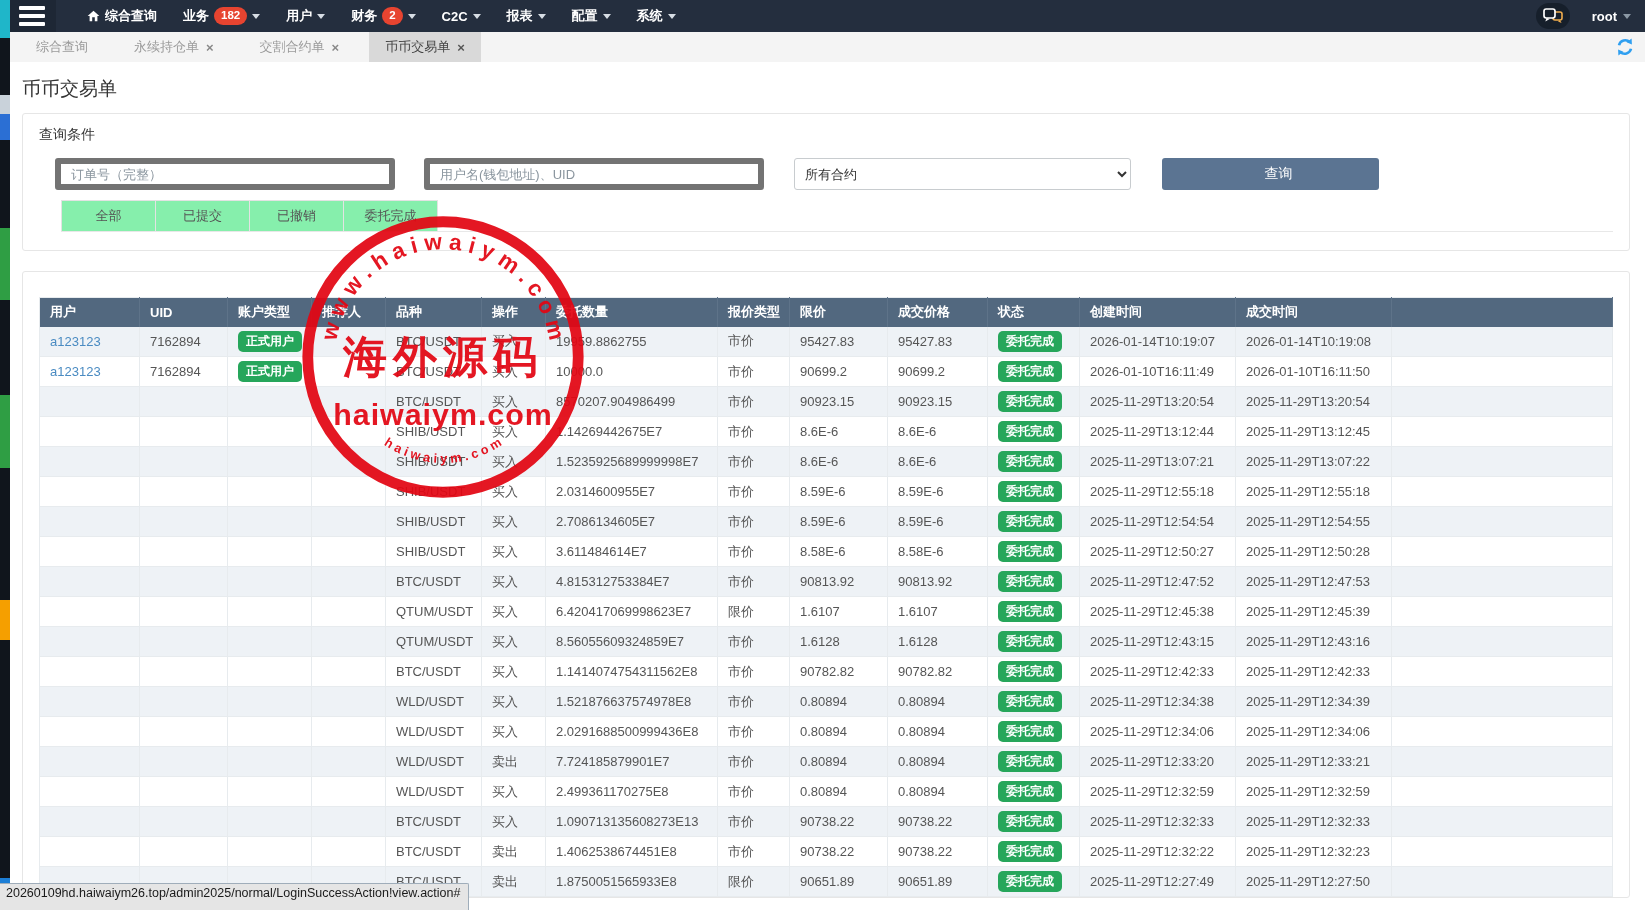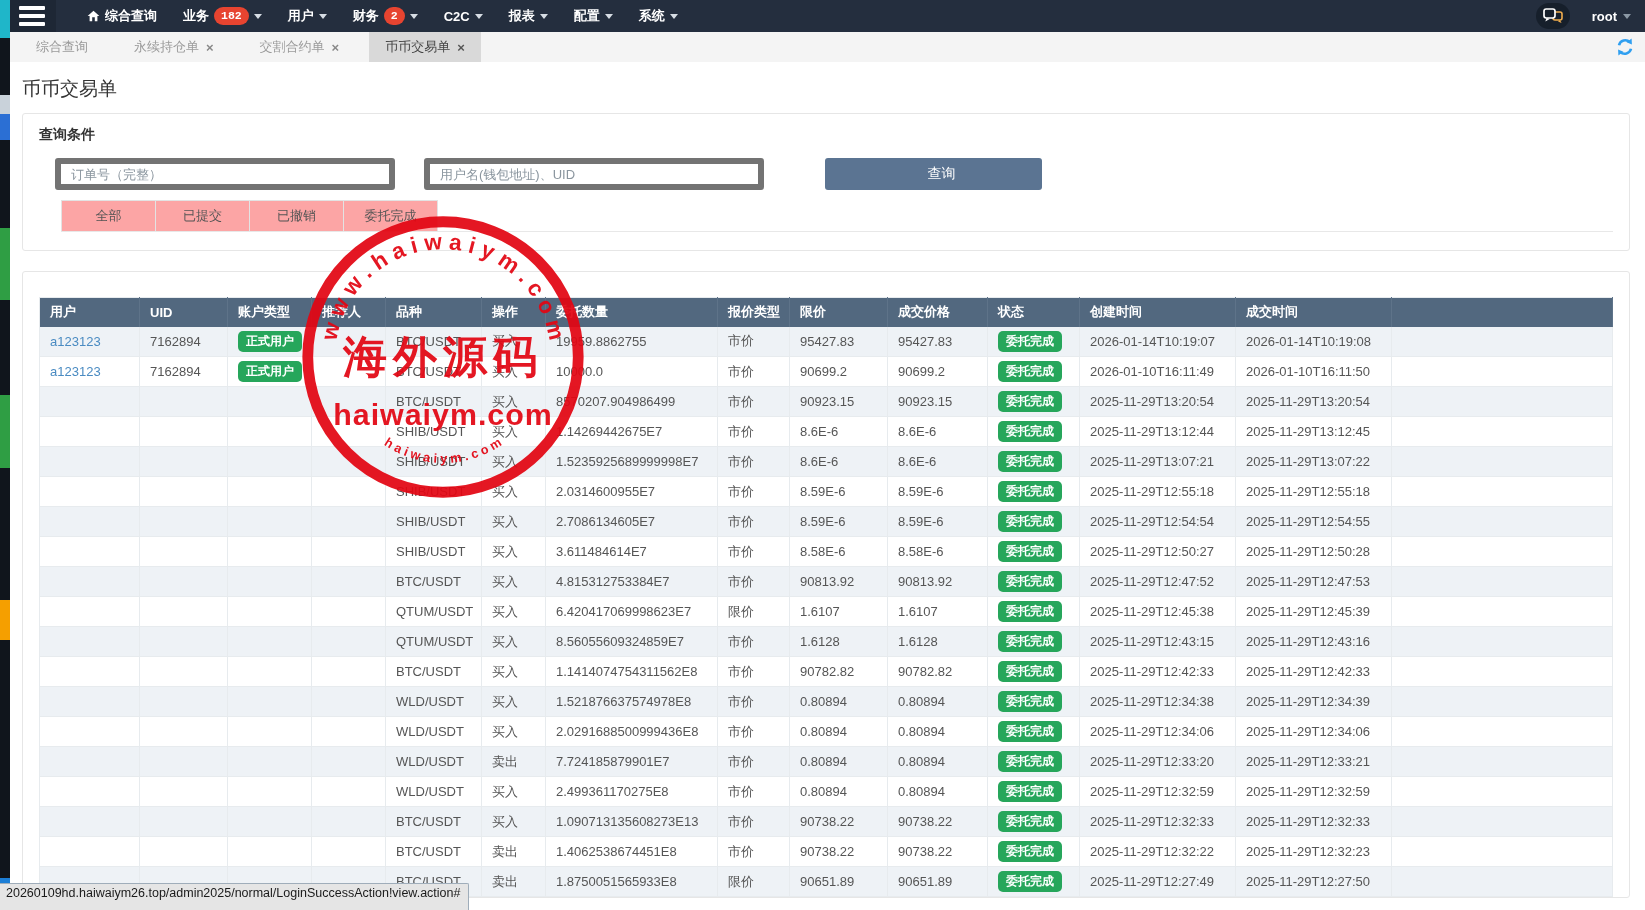--- a/index.html
+++ b/index.html
@@ -20,21 +20,21 @@
   
   .navbar { height:32px; background:#242e3e; display:flex; align-items:stretch; color:#fff; flex:0 0 auto; }
   .hamburger { width:48px; background:#1e2735; display:flex; flex-direction:column; justify-content:center;
     align-items:center; gap:4px; cursor:pointer; }
   .hamburger span { width:26px; height:4px; background:#fff; border-radius:1px; }
   .nav-menu { display:flex; align-items:center; margin-left:18px; }
   .nav-item { display:flex; align-items:center; gap:5px; padding:0 13px; height:100%;
     font-size:13px; font-weight:bold; cursor:pointer; white-space:nowrap; }
   .nav-item .home-svg { display:inline-flex; }
   .nav-badge { background:#e74430; color:#fff; font-size:11.5px; font-weight:bold; line-height:1;
-    padding:3px 7px; border-radius:9px; min-width:18px; text-align:center;font-family:Liberation Mono, monospace; }
+    padding:3px 7px; border-radius:9px; min-width:18px; text-align:center; }
   .caret { width:0; height:0; border-left:4px solid transparent; border-right:4px solid transparent;
     border-top:5px solid #d7dde4; margin-top:1px; }
   .nav-right { margin-left:auto; display:flex; align-items:center; gap:22px; padding-right:14px; }
   .chat-btn { width:34px; height:26px; border-radius:13px; background:#161f2b; display:flex;
     align-items:center; justify-content:center; cursor:pointer; }
   .root-box { display:flex; align-items:center; gap:6px; font-size:13px; font-weight:bold; cursor:pointer; }
   .root-box .caret { border-top-color:#8b98a5; }
 
   
   .tabbar { height:30px; background:#f4f4f4; display:flex; align-items:stretch; padding-left:12px;
@@ -44,34 +44,34 @@
   .tab.active { background:#d9d9d9; color:#444; }
   .tab-close { font-size:13px; font-weight:bold; color:#888; line-height:1; cursor:pointer; }
   .tab.active .tab-close { color:#555; }
   .refresh-btn { position:absolute; right:10px; top:5px; width:20px; height:20px; cursor:pointer; }
 
   
   .page { flex:1; padding:0 15px 0 14px; position:relative; }
   .page-title { font-size:19px; color:#333; margin:14px 0 11px 0; font-weight:normal; }
   .panel { border:1px solid #e6e6e6; border-radius:3px; background:#fff; padding:12px 16px 18px 16px; }
   .panel + .panel { margin-top:20px; }
-  .panel-title { font-size:14px; font-weight:bold; color:#333; }
+  .panel-title { font-size:14px; font-weight:normal; color:#333; }
 
   .controls-row { display:flex; align-items:center; margin:14px 0 0 16px; }
   .txt-input { width:340px; height:32px; border:6px solid #737373; border-radius:3px; padding:0 10px;
     font-size:13px; color:#333; outline:none; font-family:inherit; }
   .txt-input::placeholder { color:#8a959e; }
   .gap1 { width:29px; } .gap2 { width:30px; } .gap3 { width:31px; }
   .sel-input { width:337px; height:32px; border:1px solid #c8cccf; border-radius:3px; padding:0 6px;
     font-size:13px; color:#333; background:#fff; outline:none; font-family:inherit; }
   .search-btn { width:217px; height:32px; background:#5b7492; border:none; border-radius:3px;
     color:#fff; font-size:14px; cursor:pointer; font-family:inherit;padding-left:16px; }
 
   .filter-row { display:flex; margin:10px 0 0 22px; border-bottom:1px solid #e8e8e8; }
-  .filter-btn { min-width:95px; height:31px; background:#fca5a5; border:1px solid #e3e3e3; border-bottom:none;
+  .filter-btn { min-width:95px; height:31px; background:#86efac; border:1px solid #e3e3e3; border-bottom:none;
     margin-right:-1px; font-size:13px; color:#555; display:flex; align-items:center; justify-content:center;
     cursor:pointer; padding:0 6px; }
   .filter-fill { flex:1; }
 
   
   .results-table { width:100%; border-collapse:collapse; table-layout:fixed; margin-top:13px;
     border:1px solid #e7ebee; }
   .results-table th { background:#52687f; color:#fff; font-size:13px; font-weight:bold; text-align:left;
     height:29px; padding:0 10px; border-right:1px solid #5e7389; white-space:nowrap; overflow:hidden; }
   .results-table td { height:30px; padding:0 10px; font-size:13px; color:#555; text-align:left;
@@ -190,20 +190,23 @@
   <div class="page">
     <h1 class="page-title">币币交易单</h1>
 
     <div class="panel">
       <div class="panel-title">查询条件</div>
       <div class="controls-row">
         <input class="txt-input" type="text" placeholder="订单号（完整）" style="">
         <div class="gap1"></div>
         <input class="txt-input" type="text" placeholder="用户名(钱包地址)、UID" style="">
         <div class="gap2"></div>
+        <select class="sel-input">
+          <option>所有合约</option>
+        </select>
         <div class="gap3"></div>
         <button class="search-btn">查询</button>
       </div>
       <div class="filter-row">
         <div id="filters-host" style="display:flex">
             <div class="filter-btn">全部</div>
             <div class="filter-btn">已提交</div>
             <div class="filter-btn">已撤销</div>
             <div class="filter-btn">委托完成</div>
           </div>

